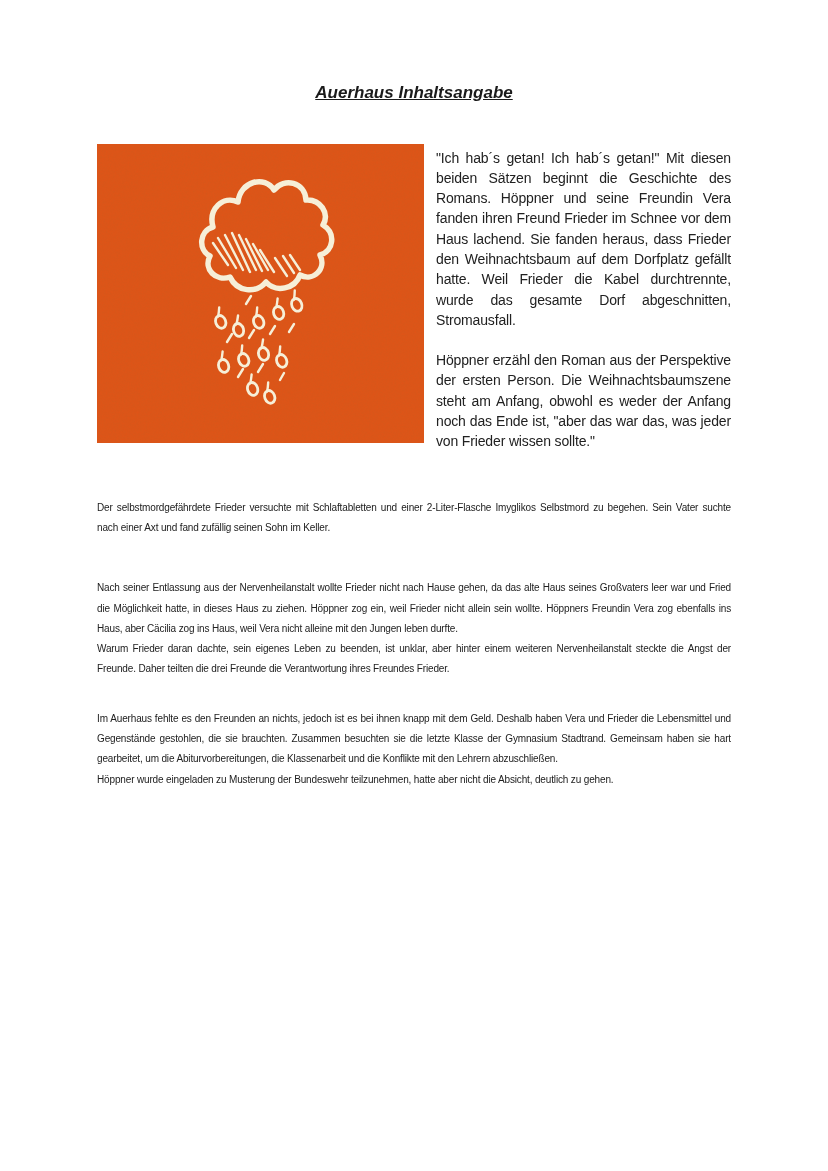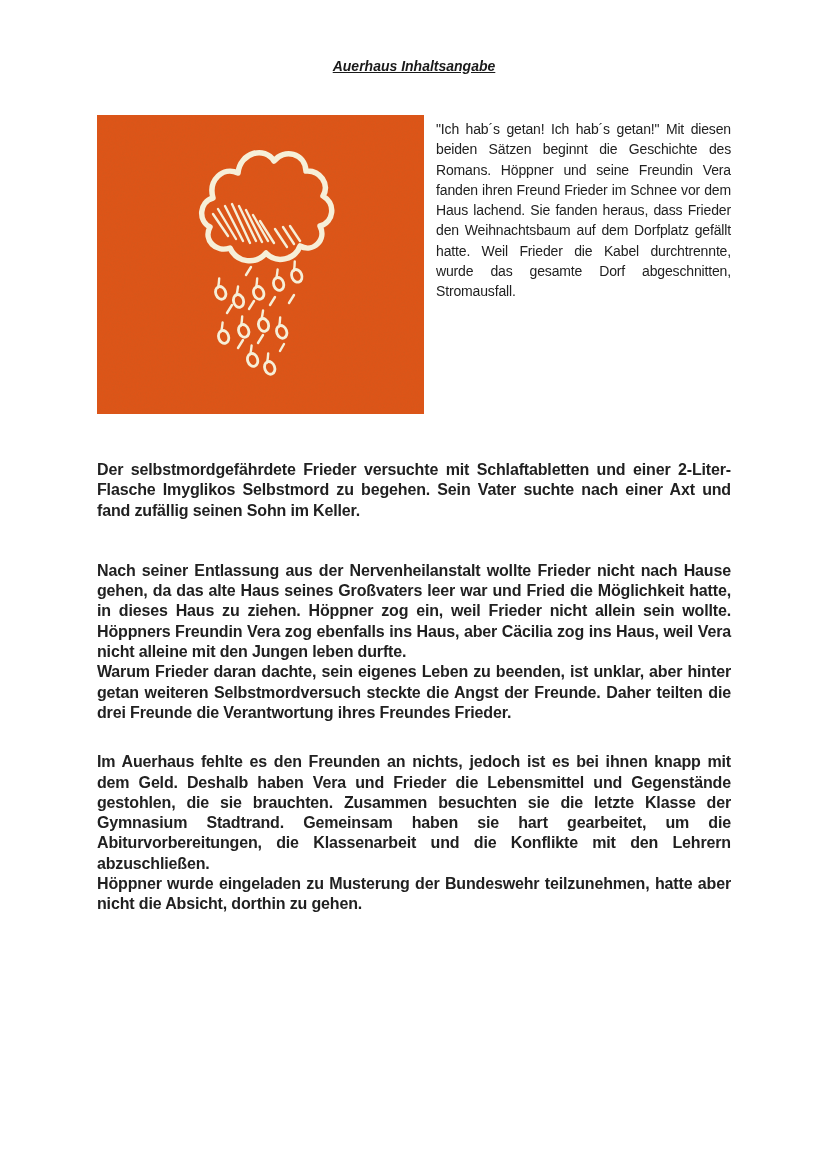--- a/index.html
+++ b/index.html
@@ -9,23 +9,23 @@
     width: 828px;
     height: 1171px;
     margin: 0 auto;
     background: #ffffff;
     font-family: "Liberation Sans", "DejaVu Sans", sans-serif;
     color: #212121;
     overflow: hidden;
   }
   .title {
     margin: 0;
-    padding-top: 56px;
+    padding-top: 80px;
     text-align: center;
-    font-size: 14px;
+    font-size: 17px;
     line-height: 1.5;
     font-weight: bold;
     font-style: italic;
     text-decoration: underline;
     color: #1a1a1a;
   }
   .content {
     width: 634px;
     margin: 0 auto;
   }
@@ -45,25 +45,24 @@
     padding-top: 4px;
     font-size: 14px;
     line-height: 20.3px;
     letter-spacing: -0.15px;
     text-align: justify;
   }
   .intro-col p { margin: 0; }
   .intro-col p + p { margin-top: 20px; }
   .body-text {
     margin-top: 46px;
-    font-size: 16px;
+    font-size: 10px;
     line-height: 20.3px;
     letter-spacing: -0.15px;
     text-align: justify;
-    font-weight: bold;
   }
   .para p { margin: 0; }
   .para.gap-lg { margin-top: 40px; }
   .para.gap-md { margin-top: 29px; }
 </style>
 </head>
 <body>
 
 <div class="page">
 
@@ -143,36 +142,37 @@
               <line x1="141" y1="233" x2="146" y2="225"></line>
               <line x1="161" y1="228" x2="166" y2="220"></line>
               <line x1="183" y1="236" x2="187" y2="229"></line>
             </g>
           </g>
         </svg>
       </div>
 
       <div class="intro-col">
         <p>"Ich hab´s getan! Ich hab´s getan!" Mit diesen beiden Sätzen beginnt die Geschichte des Romans. Höppner und seine Freundin Vera fanden ihren Freund Frieder im Schnee vor dem Haus lachend. Sie fanden heraus, dass Frieder den Weihnachtsbaum auf dem Dorfplatz gefällt hatte. Weil Frieder die Kabel durchtrennte, wurde das gesamte Dorf abgeschnitten, Stromausfall.</p>
+        <p>Höppner erzähl den Roman aus der Perspektive der ersten Person. Die Weihnachtsbaumszene steht am Anfang, obwohl es weder der Anfang noch das Ende ist, "aber das war das, was jeder von Frieder wissen sollte."</p>
       </div>
 
     </div>
 
     <div class="body-text">
 
       <div class="para">
         <p>Der selbstmordgefährdete Frieder versuchte mit Schlaftabletten und einer 2-Liter-Flasche Imyglikos Selbstmord zu begehen. Sein Vater suchte nach einer Axt und fand zufällig seinen Sohn im Keller.</p>
       </div>
 
       <div class="para gap-lg">
         <p>Nach seiner Entlassung aus der Nervenheilanstalt wollte Frieder nicht nach Hause gehen, da das alte Haus seines Großvaters leer war und Fried die Möglichkeit hatte, in dieses Haus zu ziehen. Höppner zog ein, weil Frieder nicht allein sein wollte. Höppners Freundin Vera zog ebenfalls ins Haus, aber Cäcilia zog ins Haus, weil Vera nicht alleine mit den Jungen leben durfte.</p>
-        <p>Warum Frieder daran dachte, sein eigenes Leben zu beenden, ist unklar, aber hinter getan weiteren Selbstmordversuch steckte die Angst der Freunde. Daher teilten die drei Freunde die Verantwortung ihres Freundes Frieder.</p>
+        <p>Warum Frieder daran dachte, sein eigenes Leben zu beenden, ist unklar, aber hinter einem weiteren Nervenheilanstalt steckte die Angst der Freunde. Daher teilten die drei Freunde die Verantwortung ihres Freundes Frieder.</p>
       </div>
 
       <div class="para gap-md">
         <p>Im Auerhaus fehlte es den Freunden an nichts, jedoch ist es bei ihnen knapp mit dem Geld. Deshalb haben Vera und Frieder die Lebensmittel und Gegenstände gestohlen, die sie brauchten. Zusammen besuchten sie die letzte Klasse der Gymnasium Stadtrand. Gemeinsam haben sie hart gearbeitet, um die Abiturvorbereitungen, die Klassenarbeit und die Konflikte mit den Lehrern abzuschließen.</p>
-        <p>Höppner wurde eingeladen zu Musterung der Bundeswehr teilzunehmen, hatte aber nicht die Absicht, dorthin zu gehen.</p>
+        <p>Höppner wurde eingeladen zu Musterung der Bundeswehr teilzunehmen, hatte aber nicht die Absicht, deutlich zu gehen.</p>
       </div>
 
     </div>
 
   </div>
 </div>
 
 </body></html>

